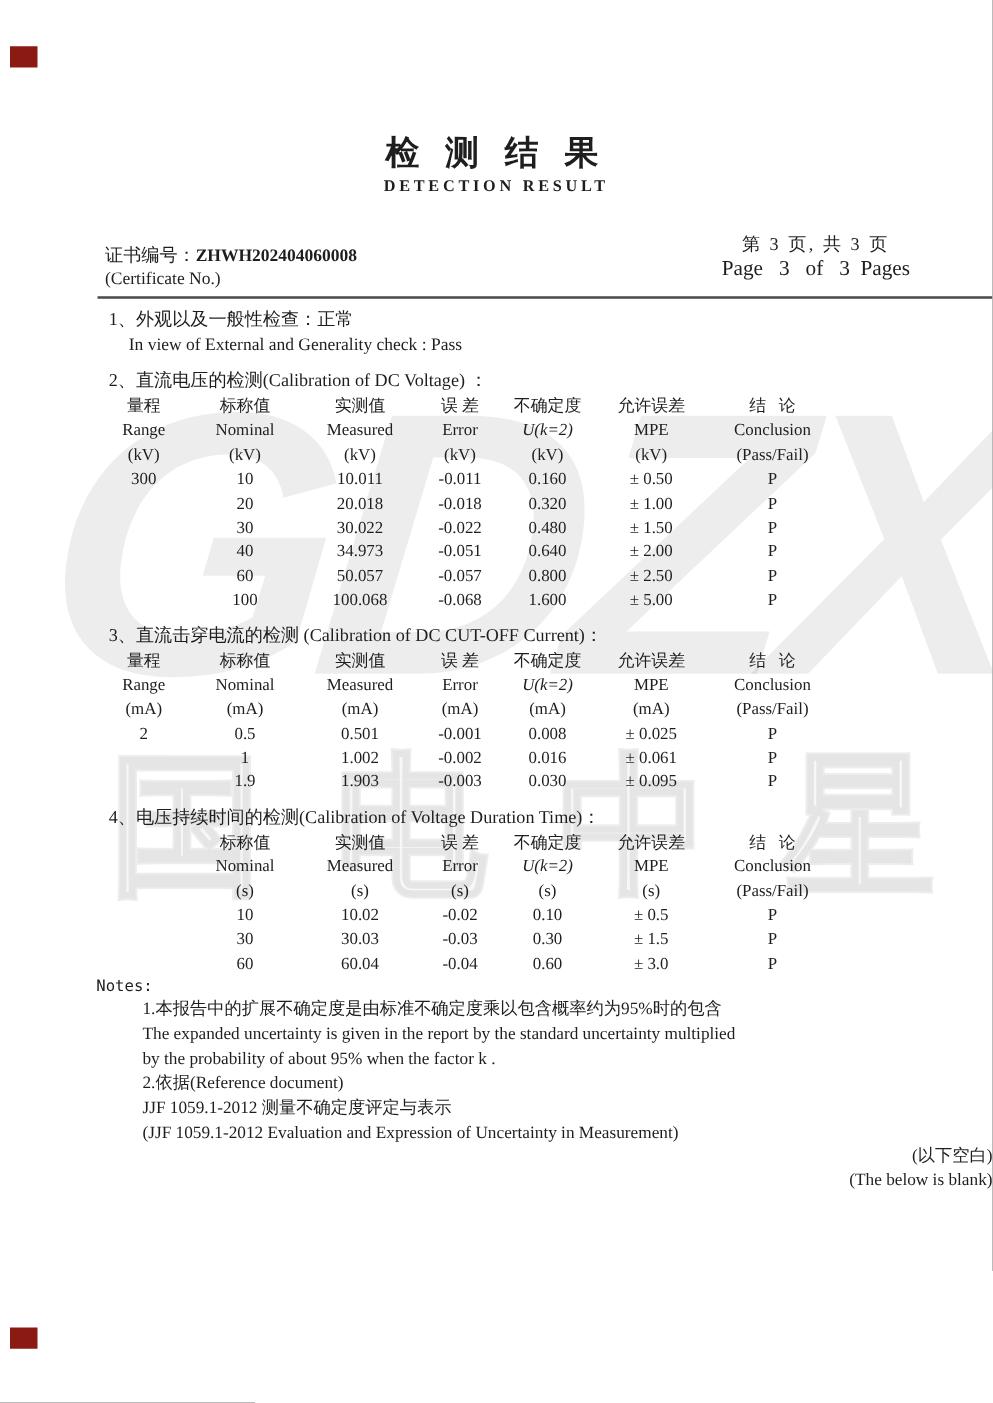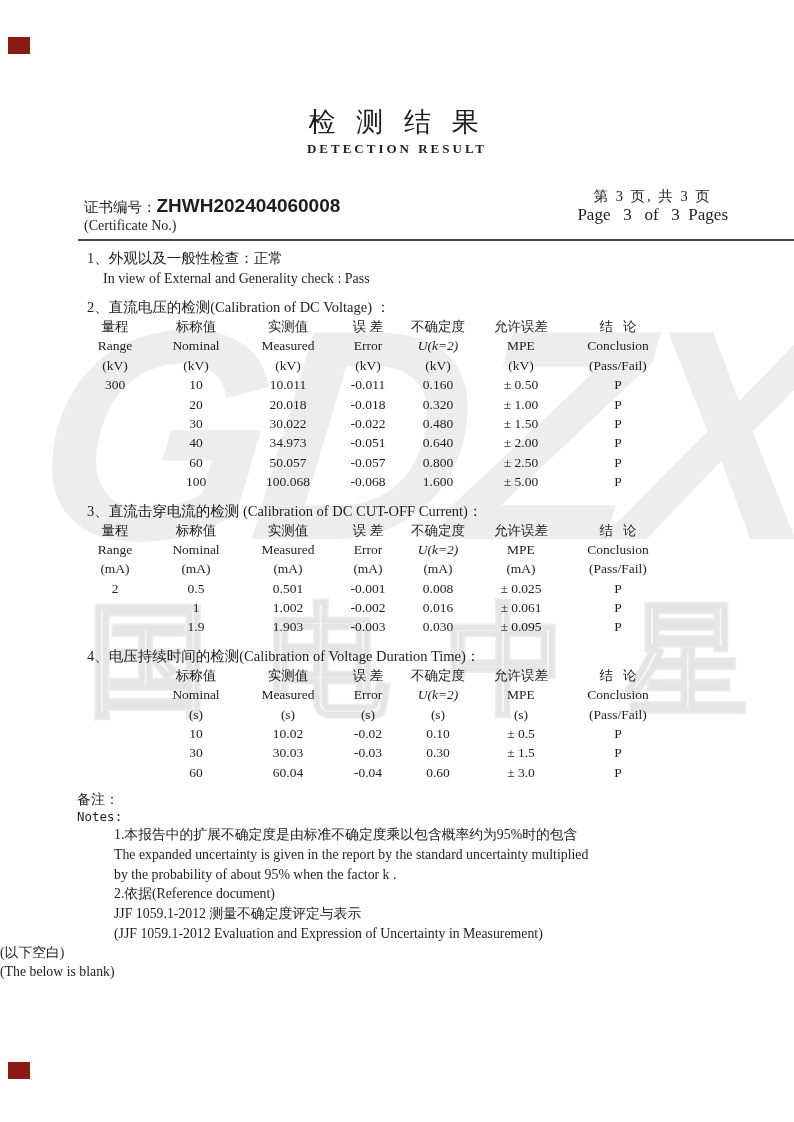--- a/index.html
+++ b/index.html
@@ -35,30 +35,30 @@
   }
   
   .corner-mark{position:absolute;left:8px;width:22px;height:17px;}
   .corner-mark.top{top:37px;}
   .corner-mark.bottom{top:1062px;}
   
   .doc-title-cn{
     margin:0;padding-top:104px;
     text-align:center;
     font-size:27px;line-height:36px;
-    font-weight:normal;letter-spacing:7px;
+    font-weight:bold;letter-spacing:7px;
   }
   .doc-title-en{
     text-align:center;
     font-size:13px;line-height:18px;
     font-weight:bold;letter-spacing:3px;
   }
   .cert-block{margin:38px 0 0 84px;line-height:18px;position:relative;z-index:2;}
   .cert-line{font-size:14.5px;line-height:19px;}
-  .cert-no{font-family:Liberation Sans, sans-serif;font-weight:bold;font-size:19px;letter-spacing:0px;}
+  .cert-no{font-family:Liberation Serif, serif;font-weight:bold;font-size:14px;letter-spacing:0px;}
   .cert-sub{font-size:14px;line-height:17px;}
   .page-num{
     position:absolute;top:186px;right:66px;
     text-align:center;z-index:2;
   }
   .page-num .cn{font-size:14.5px;line-height:20px;letter-spacing:2px;}
   .page-num .en{font-size:17px;line-height:18px;white-space:pre;}
   .rule{
     margin-left:78px;margin-top:5px;
     border:none;border-top:2px solid #4a4a4a;
@@ -77,21 +77,21 @@
   .tbl .cell{
     text-align:center;
     font-size:13.5px;line-height:19.4px;
     white-space:pre;
   }
   .tbl .cell.it{font-style:italic;}
   
   .notes-label-cn{margin:9px 0 0 77px;font-size:14px;line-height:17px;}
   .notes-label-en{margin:0 0 0 77px;font-family:"DejaVu Sans Mono","Liberation Mono",monospace;font-size:12.5px;line-height:17px;}
   .note-line{margin-left:114px;font-size:13.8px;line-height:19.7px;}
-  .blank-line{text-align:left;font-size:13.8px;line-height:19px;font-family:Liberation Serif, serif;}
+  .blank-line{text-align:right;font-size:13.8px;line-height:19px;font-family:Liberation Serif, serif;}
 </style>
 </head>
 <body>
 
 <div class="page">
 
   <div class="wm-letters">GDZX</div>
   <div class="wm-cn">
       <span>国</span>
       <span>电</span>
@@ -272,21 +272,20 @@
         <div class="cell">P</div>
         <div class="cell"></div>
         <div class="cell">60</div>
         <div class="cell">60.04</div>
         <div class="cell">-0.04</div>
         <div class="cell">0.60</div>
         <div class="cell">± 3.0</div>
         <div class="cell">P</div>
       </div>
 
-    <div class="notes-label-cn">备注：</div>
     <div class="notes-label-en">Notes:</div>
     <div class="note-line">1.本报告中的扩展不确定度是由标准不确定度乘以包含概率约为95%时的包含</div>
     <div class="note-line">The expanded uncertainty is given in the report by the standard uncertainty multiplied</div>
     <div class="note-line">by the probability of about 95% when the factor k .</div>
     <div class="note-line">2.依据(Reference document)</div>
     <div class="note-line">JJF 1059.1-2012 测量不确定度评定与表示</div>
     <div class="note-line">(JJF 1059.1-2012 Evaluation and Expression of Uncertainty in Measurement)</div>
     <div class="blank-line">(以下空白)</div>
     <div class="blank-line">(The below is blank)</div>
 

